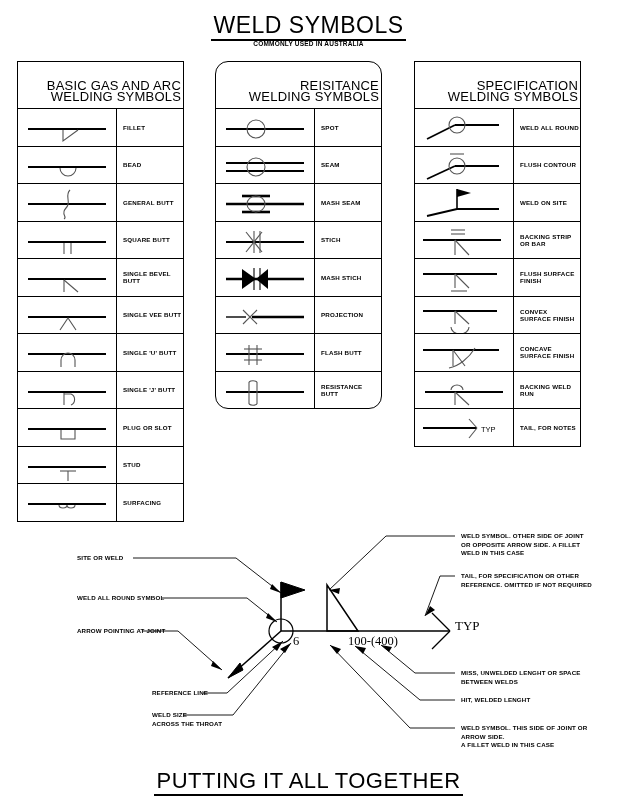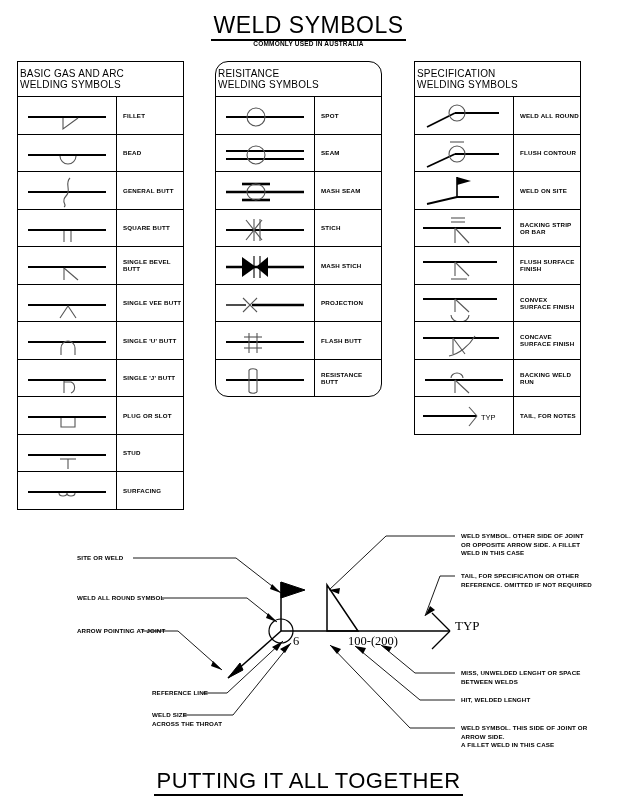--- a/index.html
+++ b/index.html
@@ -40,25 +40,26 @@
     border:1.6px solid #000;
     box-sizing:border-box;
     width:167px;
   }
   #tbl-basic{left:17px;top:61px;}
   #tbl-resist{left:215px;top:61px;border-radius:13px;}
   #tbl-supp{left:414px;top:61px;}
 
   .tbl-head{
     border-bottom:1.6px solid #000;
-    text-align:left;
-    font-size:10px;
+    text-align:right;
+    font-size:13px;
     line-height:11px;
     padding:6px 2px 6px 2px;
     letter-spacing:.2px;
+    margin-top:12px;
   }
   .row{
     display:flex;
     border-bottom:1.4px solid #000;
     height:36.5px;
   }
   .row:last-child{border-bottom:none;}
   .cell-sym{
     width:99px;
     border-right:1.4px solid #000;
@@ -540,21 +541,21 @@
         <line x1="420" y1="190" x2="355" y2="136"></line>
         <polygon points="355,136 366,138 363,144" fill="#000" stroke="none"></polygon>
 
         <line x1="455" y1="218" x2="410" y2="218"></line>
         <line x1="410" y1="218" x2="330" y2="135"></line>
         <polygon points="330,135 341,139 337,144" fill="#000" stroke="none"></polygon>
       </g>
     </svg>
 
     <div class="dim" style="left:293px;top:124px;">6</div>
-    <div class="dim" style="left:348px;top:124px;">100-(200)</div>
+    <div class="dim" style="left:348px;top:124px;">100-(400)</div>
     <div class="dim" style="left:455px;top:108px;font-size:13px;">TYP</div>
 
     <div class="ann left" style="left:77px;top:44px;">SITE OR WELD</div>
     <div class="ann left" style="left:77px;top:84px;">WELD ALL ROUND SYMBOL</div>
     <div class="ann left" style="left:77px;top:117px;">ARROW POINTING AT JOINT</div>
     <div class="ann left" style="left:152px;top:179px;">REFERENCE LINE</div>
     <div class="ann left" style="left:152px;top:201px;">WELD SIZE
 ACROSS THE THROAT</div>
 
     <div class="ann right" style="left:461px;top:22px;">WELD SYMBOL. OTHER SIDE OF JOINT

